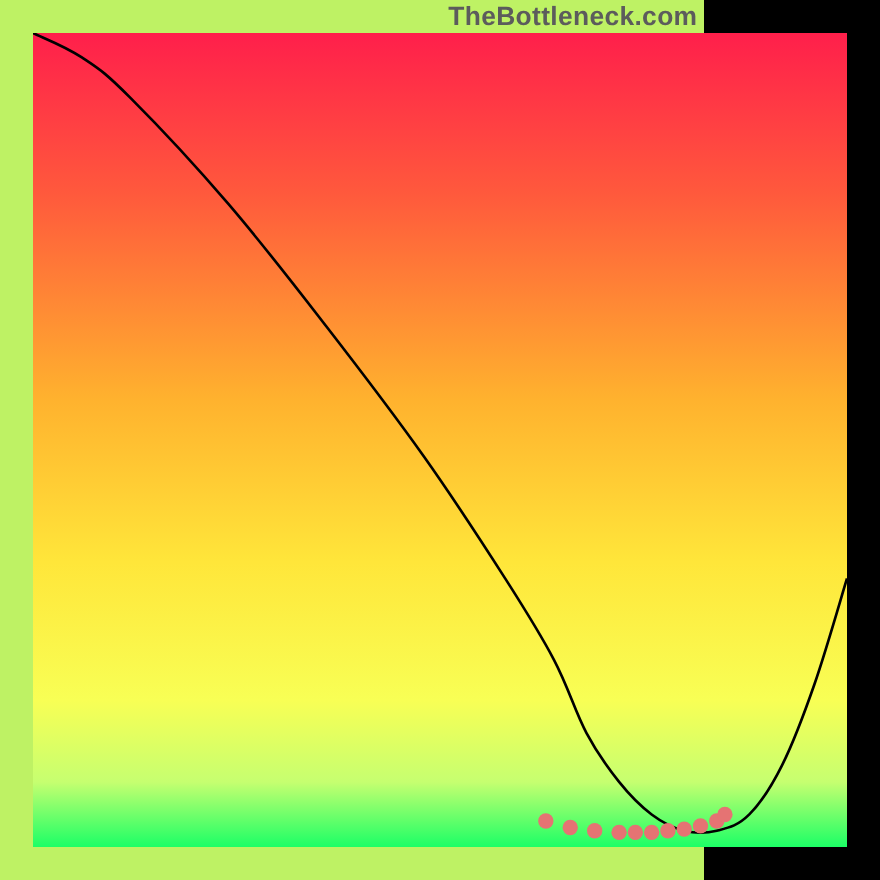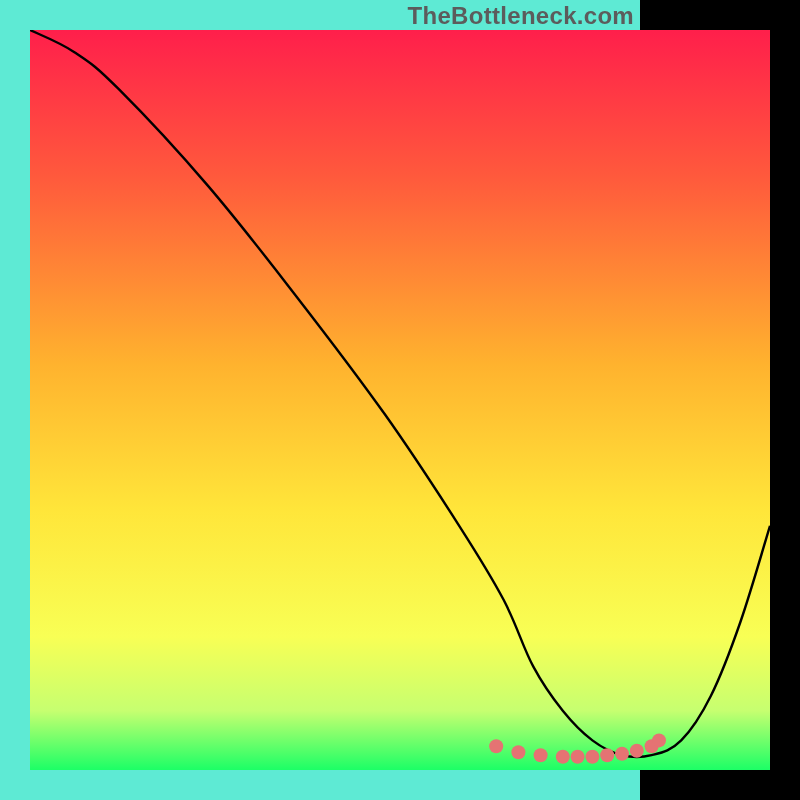--- a/index.html
+++ b/index.html
@@ -1,21 +1,21 @@
 <!DOCTYPE html>
 <html><head>
 <meta charset="utf-8">
 <style>
   * { margin: 0; padding: 0; box-sizing: border-box; }
   html, body { width: 800px; height: 800px; background: #000; overflow: hidden; }
   .frame {
     position: relative;
     width: 640px;
     height: 800px;
-    background: #5eead4;
+    background: #bef264;
     padding-left: 47px;
   }
   .watermark {
     position: absolute;
     top: 2px;
     right: 6px;
     font-family: Arial, Helvetica, sans-serif;
     font-size: 24px;
     font-weight: 600;
     color: #5c5c5c;

